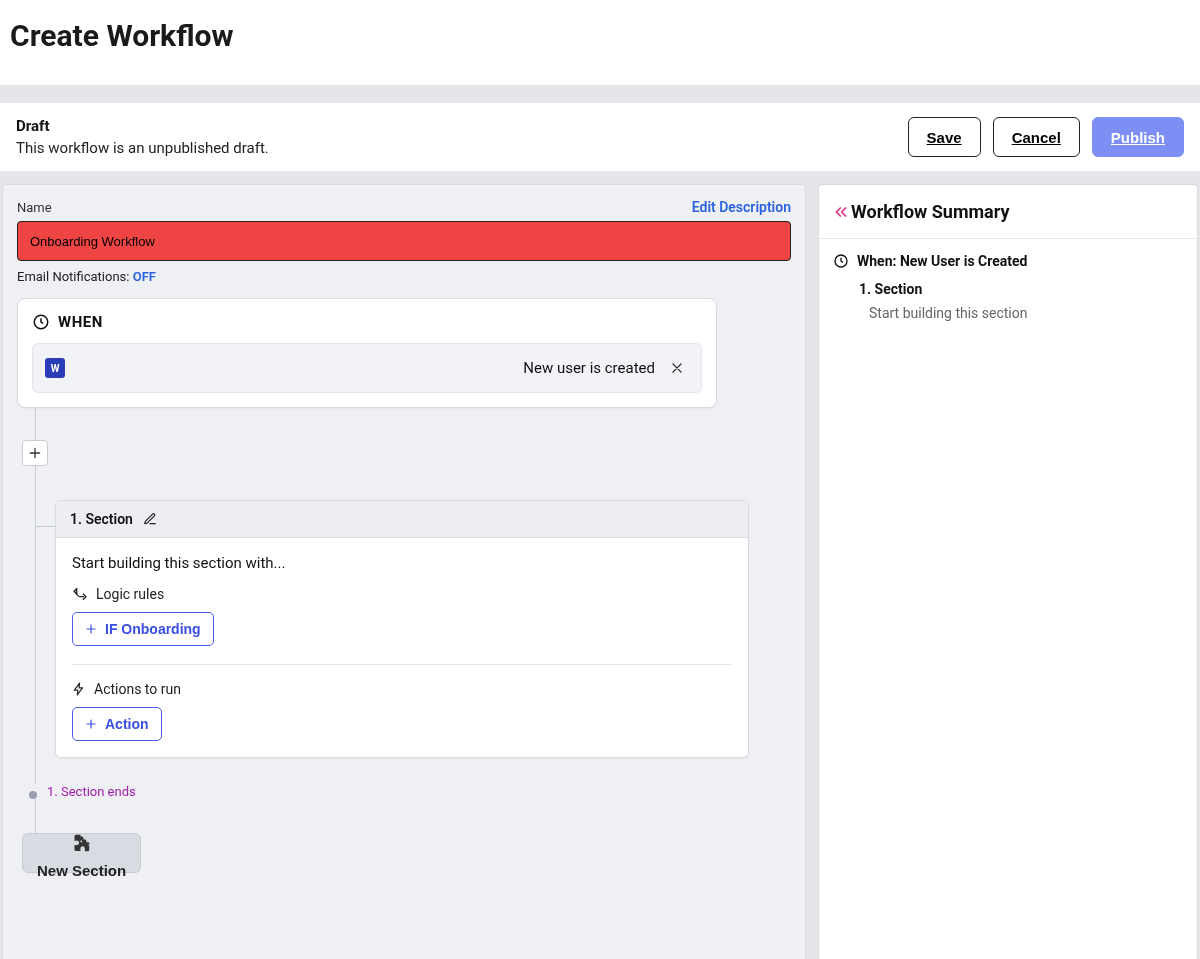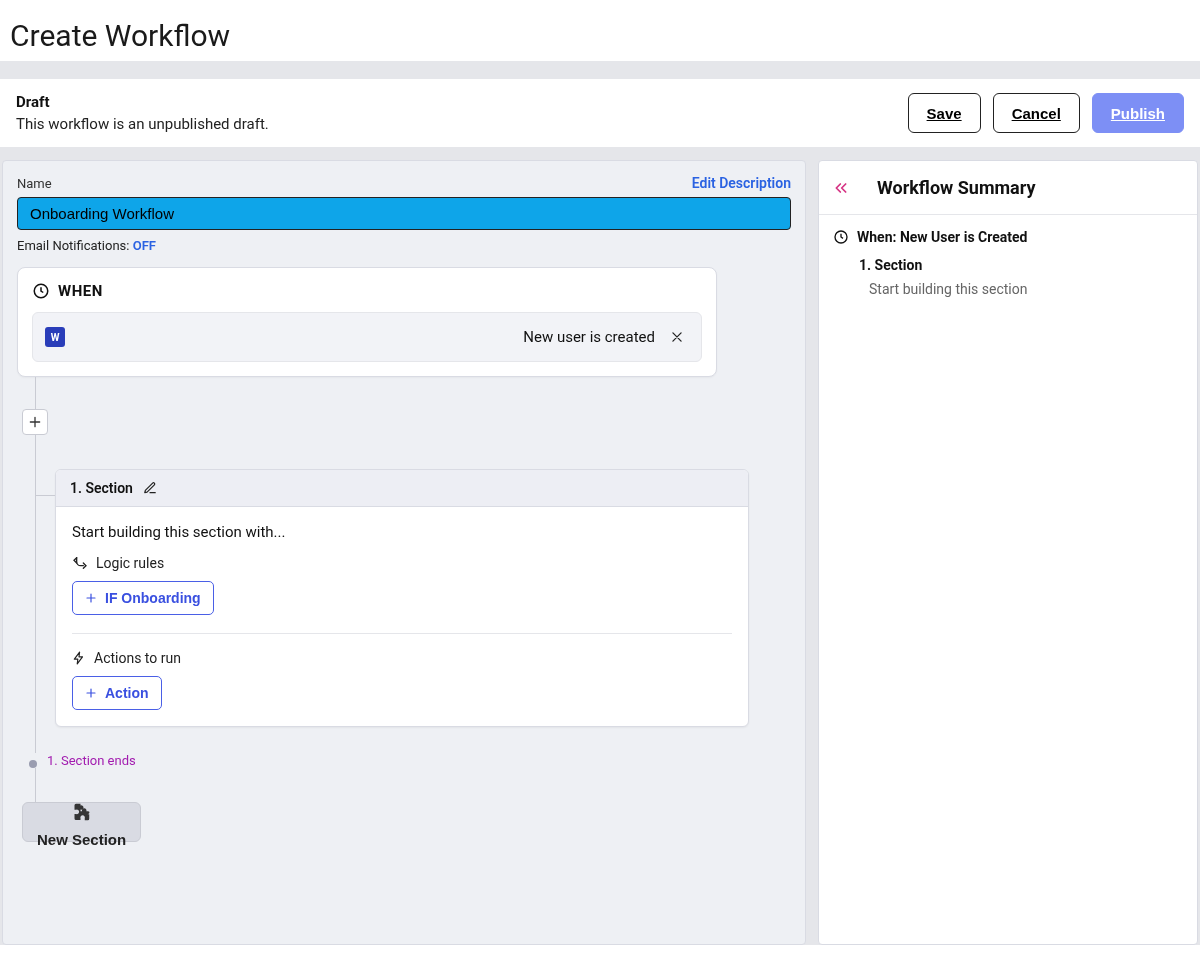--- a/index.html
+++ b/index.html
@@ -6,22 +6,22 @@
   body {
     font-family: -apple-system, BlinkMacSystemFont, "Segoe UI", Roboto, Helvetica, Arial, sans-serif;
     background: #fff;
     color: #111;
     width: 1200px;
     height: 959px;
     overflow: hidden;
   }
   .page-title {
     font-size: 30px;
-    font-weight: 400;
-    padding: 18px 10px 8px 10px;
+    font-weight: 700;
+    padding: 18px 10px 32px 10px;
     color: #1a1a1a;
   }
   .gray-band {
     background: #e5e6ea;
     height: 18px;
   }
   .draft-bar {
     display: flex;
     align-items: center;
     padding: 14px 16px;
@@ -83,27 +83,27 @@
   .name-row {
     display: flex;
     align-items: center;
     justify-content: space-between;
     margin-bottom: 6px;
   }
   .label-min { font-size: 13px; color: #333; }
   .link-blue { font-size: 14px; color: #2a62e2; font-weight: 600; cursor: pointer; }
   .name-input {
     width: 100%;
-    height: 33px;
+    height: 40px;
     padding: 0 12px;
-    font-size: 15px;
+    font-size: 13px;
     border: 1.5px solid #222;
     border-radius: 4px;
     outline: none;
-    background: #0ea5e9;
+    background: #ef4444;
   }
   .notif-row { margin-top: 8px; font-size: 13px; color: #222; }
   .notif-row .off { color: #2a62e2; font-weight: 600; cursor: pointer; }
   .when-card {
     margin-top: 14px;
     background: #fff;
     border: 1px solid #d9dbe3;
     border-radius: 8px;
     box-shadow: 0 1px 2px rgba(0,0,0,0.04);
     padding: 14px;
@@ -268,21 +268,21 @@
     border: 1px solid #c9cbd3;
     border-radius: 6px;
     font-weight: 700;
     font-size: 15px;
     cursor: pointer;
     color: #222;
     margin-left: 5px;
     flex-direction: column;
   }
   .summary-head {
-    display: flex; align-items: center; gap: 28px;
+    display: flex; align-items: center; gap: 2px;
     padding: 16px 14px;
     border-bottom: 1px solid #e5e6ea;
   }
   .chev-left { color: #d63384; font-weight: 700; cursor: pointer; }
   .summary-title { font-size: 18px; font-weight: 700; }
   .summary-body { padding: 14px; font-size: 14px; }
   .sum-when {
     display: flex; align-items: center; gap: 8px;
     font-weight: 700; margin-bottom: 12px;
   }

